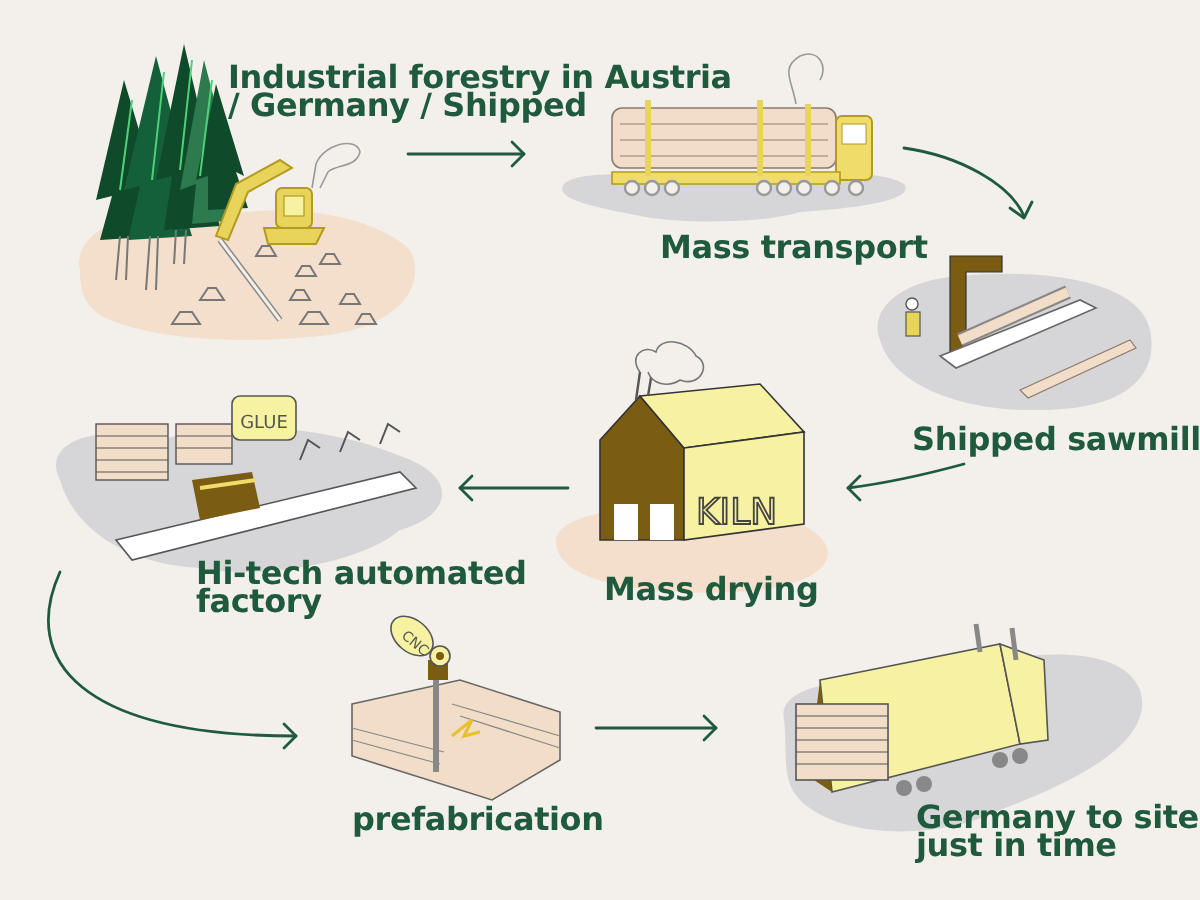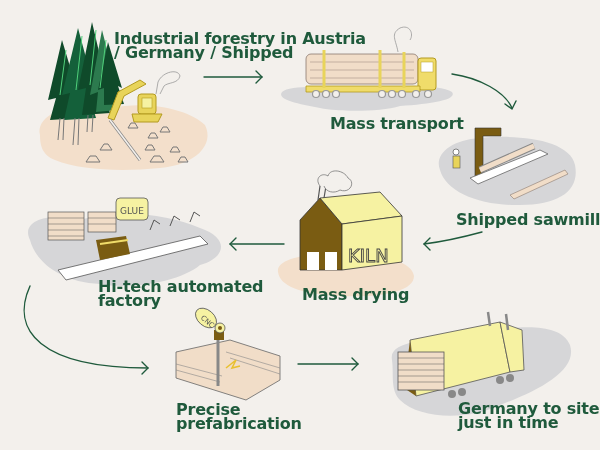--- a/index.html
+++ b/index.html
@@ -170,19 +170,18 @@
   <div>Shipped sawmill</div>
 </div>
 <div class="label" style="left:302px; top:288px;">
   <div>Mass drying</div>
 </div>
 <div class="label" style="left:98px; top:280px;">
   <div>Hi-tech automated</div>
   <div>factory</div>
 </div>
 <div class="label" style="left:176px; top:403px;">
-  <div>Precise</div>
   <div>prefabrication</div>
 </div>
 <div class="label" style="left:458px; top:402px;">
   <div>Germany to site</div>
   <div>just in time</div>
 </div>
 
 </body></html>

